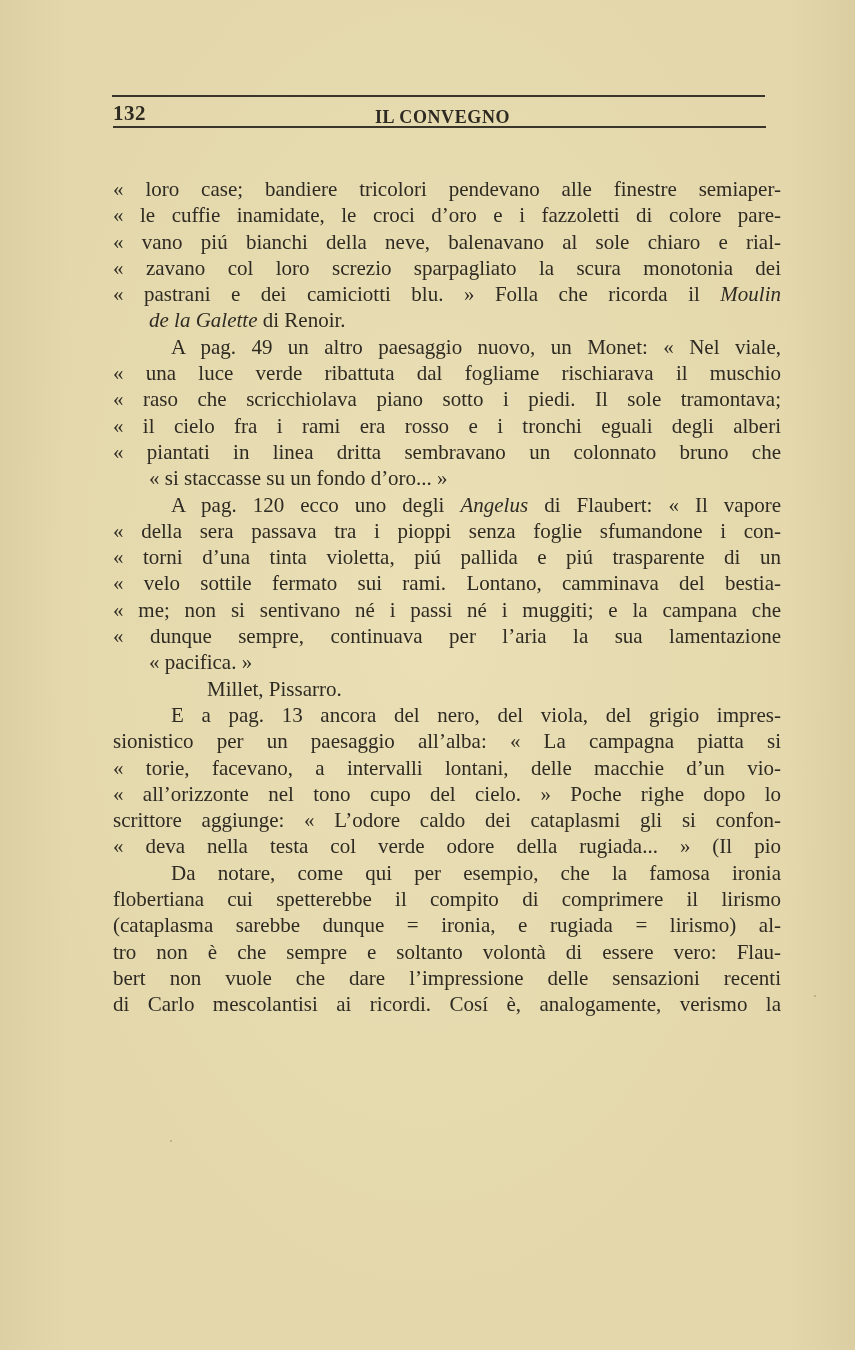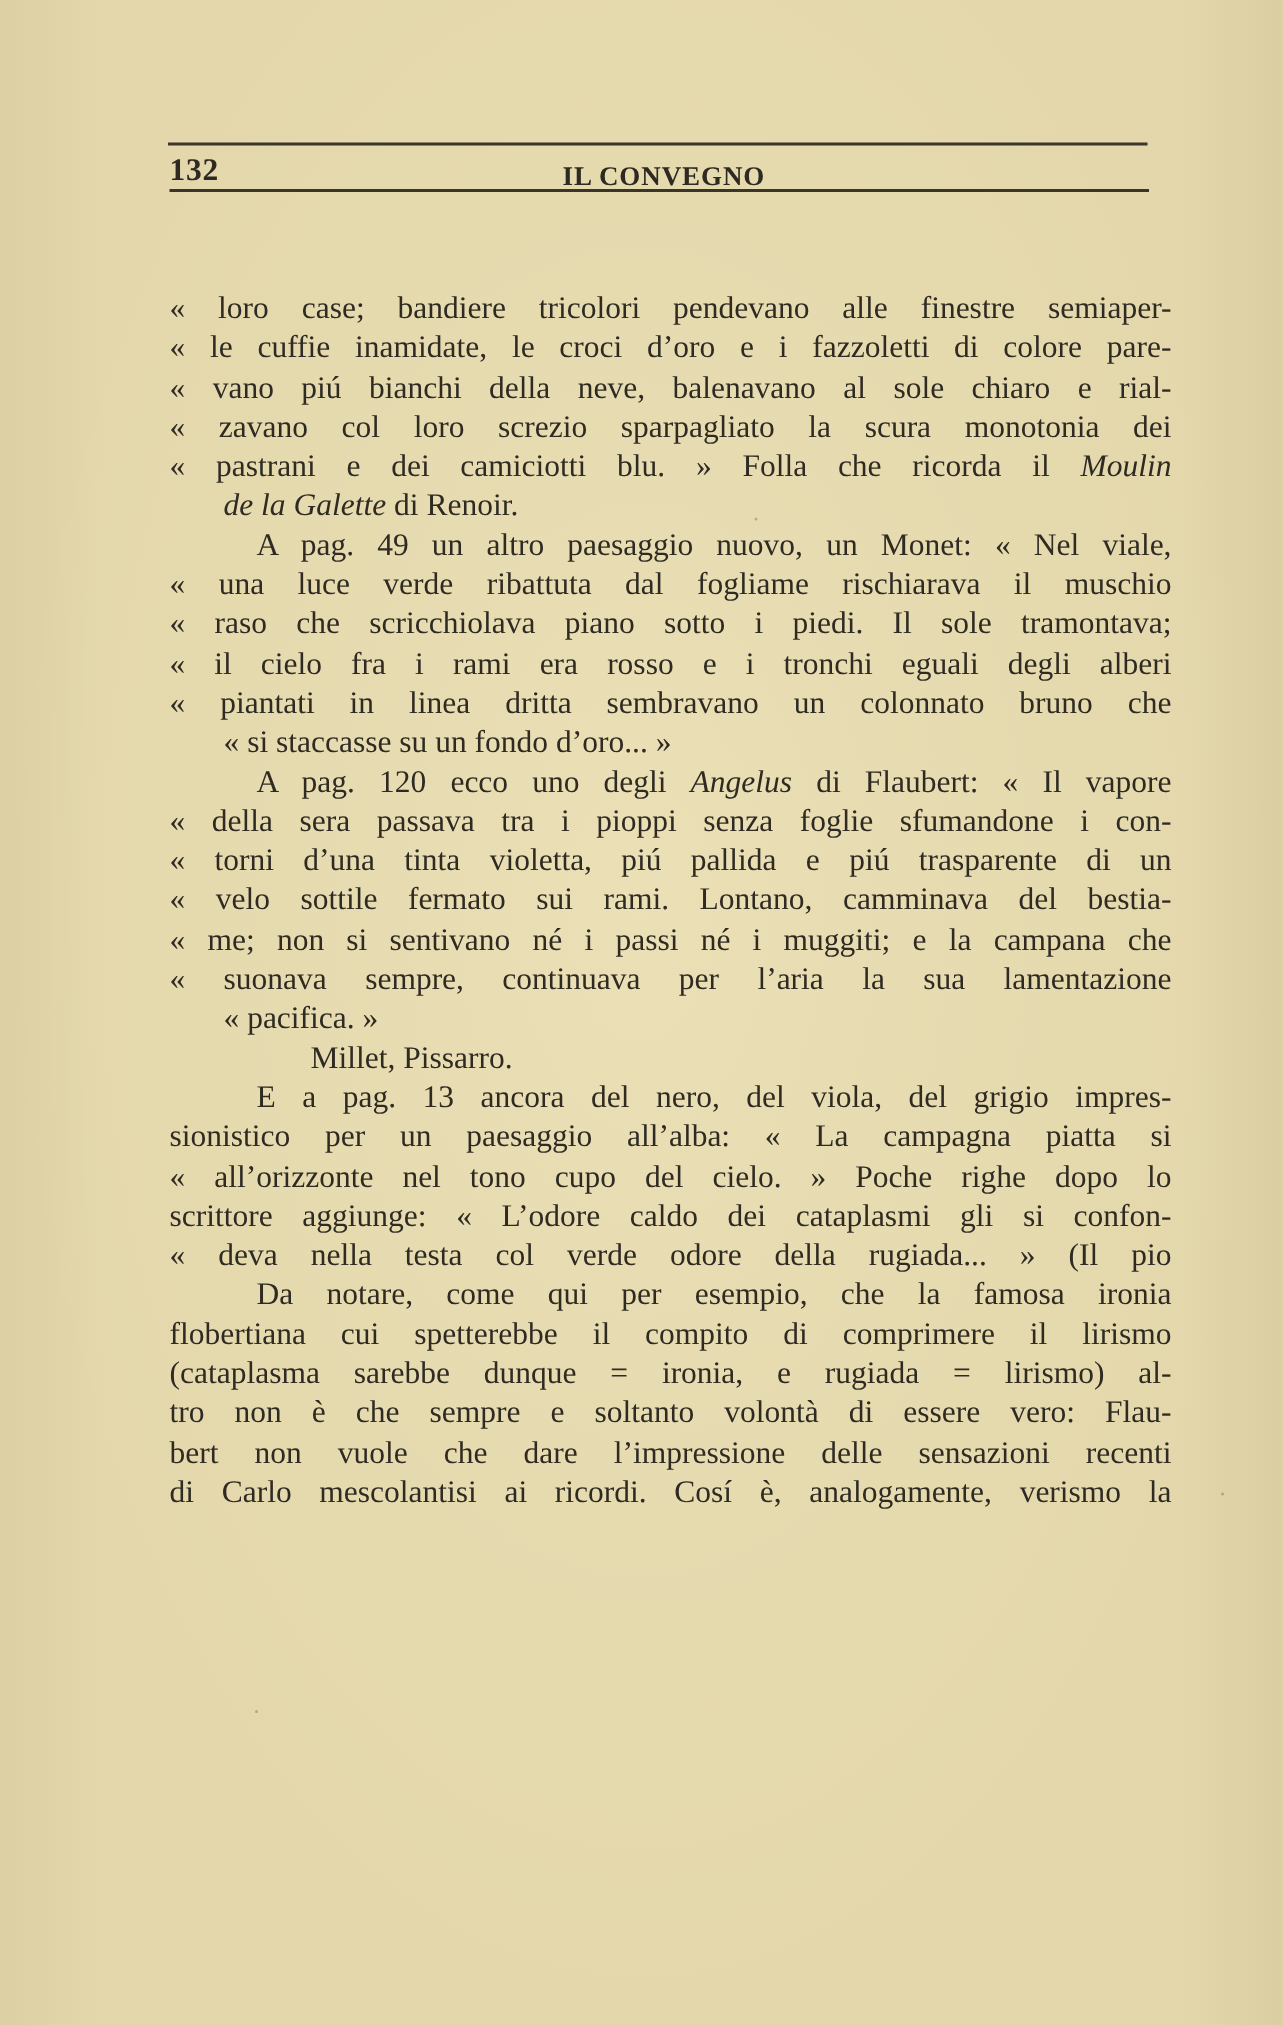--- a/index.html
+++ b/index.html
@@ -57,21 +57,21 @@
       color: #2e2a22;
     }
     .rule-bottom {
       height: 2px;
       background: #3a352b;
       width: 653px;
     }
     .body-text {
       position: absolute;
       left: 113px;
-      top: 192px;
+      top: 176px;
       width: 668px;
       font-family: "Liberation Serif", serif;
       font-size: 21px;
       line-height: 26.3px;
       color: #2f2b23;
     }
     .line {
       display: block;
       white-space: nowrap;
       text-align: justify;
@@ -121,27 +121,28 @@
   <span class="line">« raso che scricchiolava piano sotto i piedi. Il sole tramontava;</span>
   <span class="line">« il cielo fra i rami era rosso e i tronchi eguali degli alberi</span>
   <span class="line">« piantati in linea dritta sembravano un colonnato bruno che</span>
   <span class="line last">« si staccasse su un fondo d’oro... »</span>
 
   <span class="line indent"><span>A pag. 120 ecco uno degli </span><em>Angelus</em><span> di Flaubert: « Il vapore</span></span>
   <span class="line">« della sera passava tra i pioppi senza foglie sfumandone i con-</span>
   <span class="line">« torni d’una tinta violetta, piú pallida e piú trasparente di un</span>
   <span class="line">« velo sottile fermato sui rami. Lontano, camminava del bestia-</span>
   <span class="line">« me; non si sentivano né i passi né i muggiti; e la campana che</span>
-  <span class="line">« suonava sempre, continuava per l’aria la sua lamentazione</span>
+  <span class="line">« dunque sempre, continuava per l’aria la sua lamentazione</span>
   <span class="line last">« pacifica. »</span>
 
   <span class="line indent last">Millet, Pissarro.</span>
 
   <span class="line indent">E a pag. 13 ancora del nero, del viola, del grigio impres-</span>
   <span class="line">sionistico per un paesaggio all’alba: « La campagna piatta si</span>
+  <span class="line">« torie, facevano, a intervalli lontani, delle macchie d’un vio-</span>
   <span class="line">« all’orizzonte nel tono cupo del cielo. » Poche righe dopo lo</span>
   <span class="line">scrittore aggiunge: « L’odore caldo dei cataplasmi gli si confon-</span>
   <span class="line">« deva nella testa col verde odore della rugiada... » (Il pio</span>
 
   <span class="line indent">Da notare, come qui per esempio, che la famosa ironia</span>
   <span class="line">flobertiana cui spetterebbe il compito di comprimere il lirismo</span>
   <span class="line">(cataplasma sarebbe dunque = ironia, e rugiada = lirismo) al-</span>
   <span class="line">tro non è che sempre e soltanto volontà di essere vero: Flau-</span>
   <span class="line">bert non vuole che dare l’impressione delle sensazioni recenti</span>
   <span class="line">di Carlo mescolantisi ai ricordi. Cosí è, analogamente, verismo la</span>

